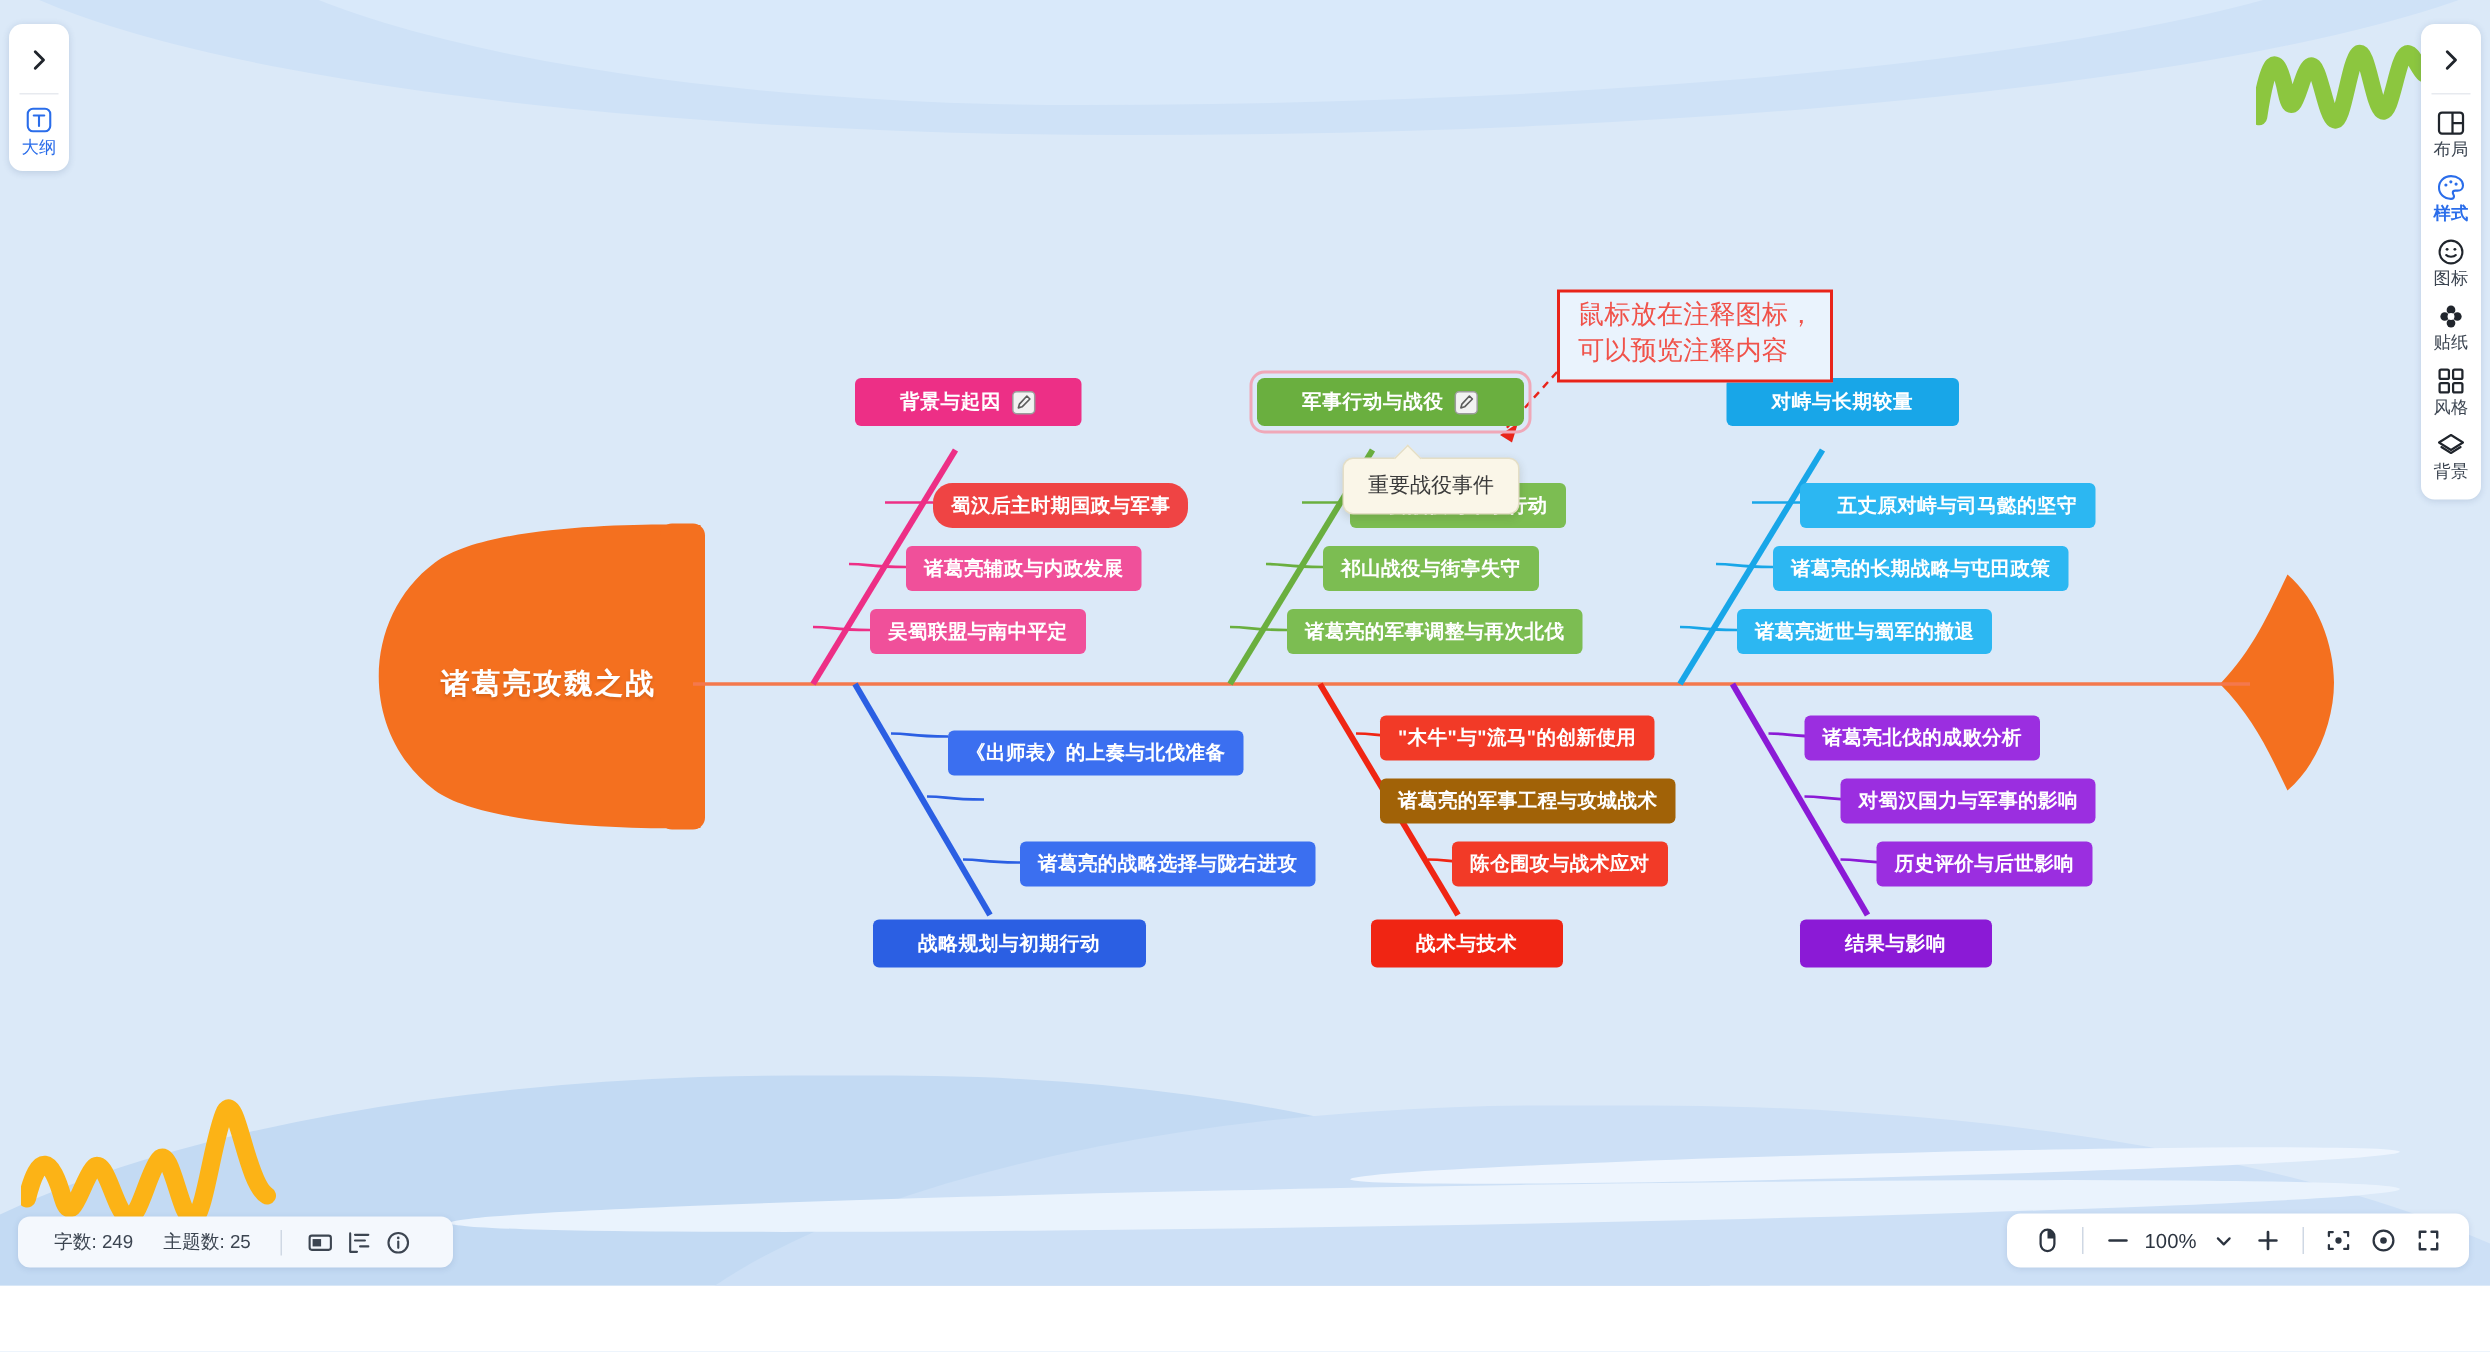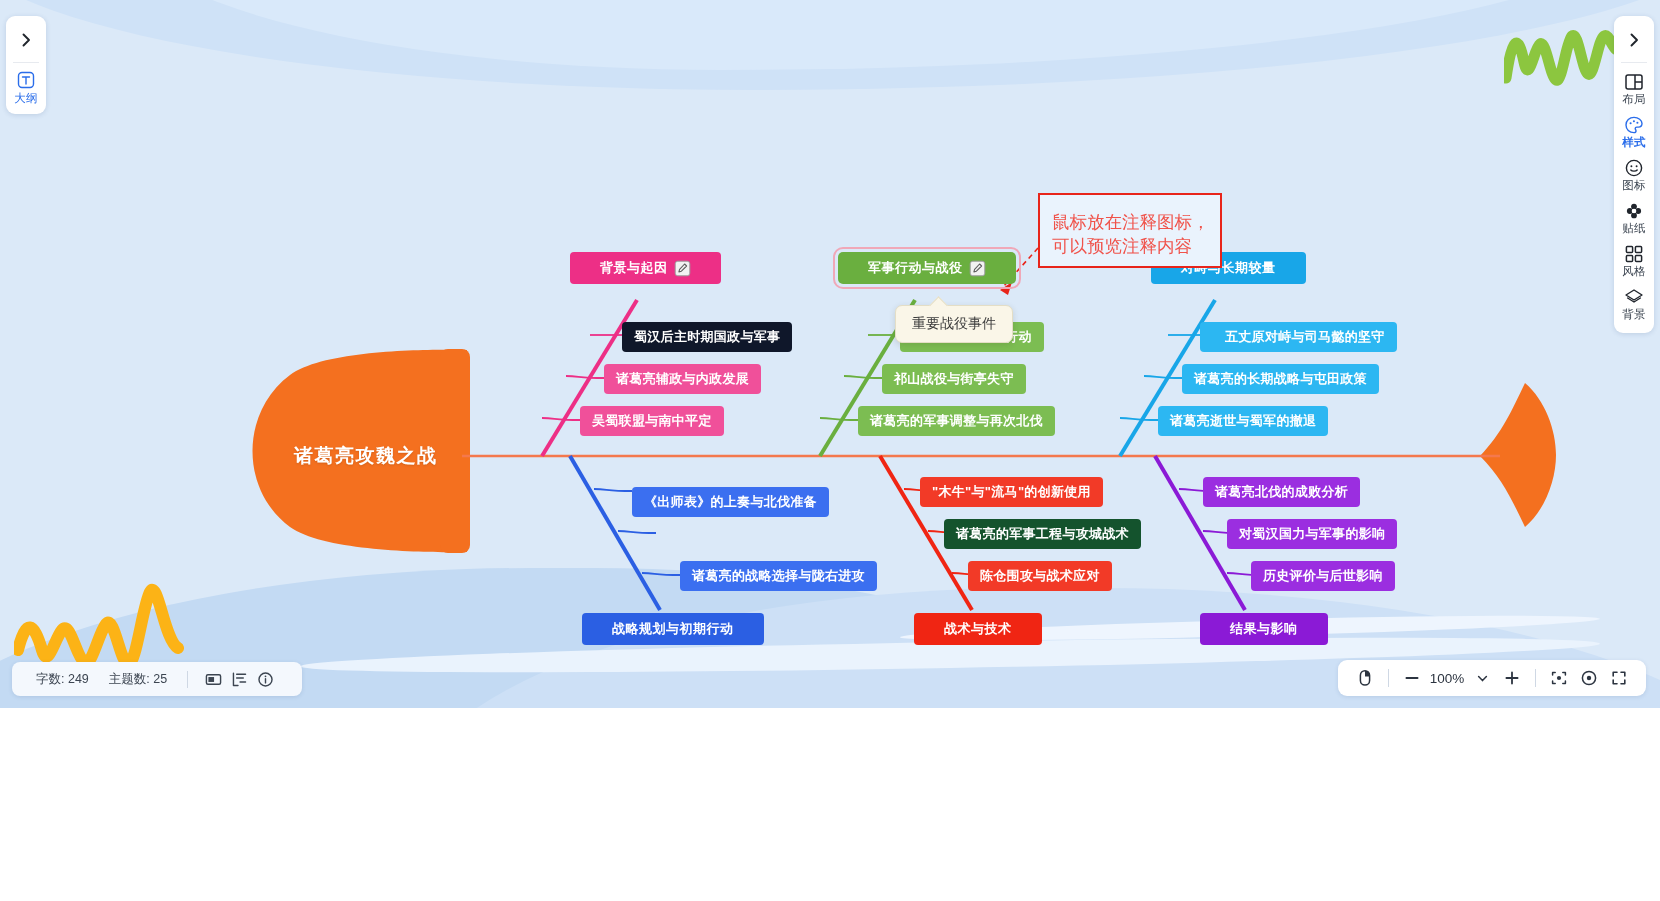--- a/index.html
+++ b/index.html
@@ -3,21 +3,21 @@
 <meta charset="utf-8">
 <style>
   html, body {
     margin: 0; padding: 0;
     width: 1660px; height: 901px;
     overflow: hidden;
     font-family: "Liberation Sans", "DejaVu Sans", sans-serif;
   }
   #app {
     position: relative;
-    width: 1660px; height: 708px;
+    width: 1660px; height: 857px;
     background: #dbe9f8;
     overflow: hidden;
   }
   
   .bg-wave {
     position: absolute;
     background: #c5dcf4;
     pointer-events: none;
   }
   .bg-wave-top {
@@ -182,21 +182,21 @@
     border-top: 1px solid #e4dec6;
     transform: rotate(45deg);
   }
 
   
   .annotation {
     position: absolute;
     z-index: 30;
     border: 2.5px solid #e8241a;
     background: #eaf3fd;
-    padding: 16px 10px 7px 12px;
+    padding: 3px 10px 7px 12px;
     color: #f0524a;
     font-family: "Liberation Serif", "DejaVu Serif", serif;
     font-size: 17.5px;
     line-height: 1.36;
     white-space: nowrap;
     user-select: none;
   }
 
   
   .statusbar {
@@ -403,21 +403,21 @@
 
   <div class="node main selected-none" style="left:570px; top:252px; background:#ed2f86;">
     <span>背景与起因</span>
     <span class="note-icon">
       <svg width="17" height="17" viewBox="0 0 17 17">
         <rect x="1.2" y="1.2" width="14.6" height="14.6" rx="2.6" fill="#f2f2f2" stroke="#9c9c9c" stroke-width="1"></rect>
         <path d="M10.6,4 L12.6,6 L7.4,11.2 L4.9,11.9 L5.6,9.4 Z" fill="none" stroke="#5d5d5d" stroke-width="1.1" stroke-linejoin="round"></path>
       </svg>
     </span>
   </div>
-  <div class="node sub" style="left:622px; top:322px; background:#0f172a;">蜀汉后主时期国政与军事</div>
+  <div class="node sub" style="left:622px; top:322px; background:#ef4444;border-radius:13px;">蜀汉后主时期国政与军事</div>
   <div class="node sub" style="left:604px; top:364px; background:#f0509a;">诸葛亮辅政与内政发展</div>
   <div class="node sub" style="left:580px; top:406px; background:#f0509a;">吴蜀联盟与南中平定</div>
 
   <div class="node main selected" style="left:838px; top:252px; background:#6aaf3f;">
     <span>军事行动与战役</span>
     <span class="note-icon">
       <svg width="17" height="17" viewBox="0 0 17 17">
         <rect x="1.2" y="1.2" width="14.6" height="14.6" rx="2.6" fill="#f2f2f2" stroke="#9c9c9c" stroke-width="1"></rect>
         <path d="M10.6,4 L12.6,6 L7.4,11.2 L4.9,11.9 L5.6,9.4 Z" fill="none" stroke="#5d5d5d" stroke-width="1.1" stroke-linejoin="round"></path>
       </svg>
@@ -436,21 +436,21 @@
   <div class="node sub" style="left:1182px; top:364px; background:#2cb7f2;">诸葛亮的长期战略与屯田政策</div>
   <div class="node sub" style="left:1158px; top:406px; background:#2cb7f2;">诸葛亮逝世与蜀军的撤退</div>
 
   <div class="node sub" style="left:632px; top:487px; background:#3b6ff0;">《出师表》的上奏与北伐准备</div>
   <div class="node sub" style="left:680px; top:561px; background:#3b6ff0;">诸葛亮的战略选择与陇右进攻</div>
   <div class="node main" style="left:582px; top:613px; background:#2b5fe3;">
     <span>战略规划与初期行动</span>
   </div>
 
   <div class="node sub" style="left:920px; top:477px; background:#f23a27;">"木牛"与"流马"的创新使用</div>
-  <div class="node sub" style="left:944px; top:519px; background:#14532d;">诸葛亮的军事工程与攻城战术</div>
+  <div class="node sub" style="left:920px; top:519px; background:#a16207;">诸葛亮的军事工程与攻城战术</div>
   <div class="node sub" style="left:968px; top:561px; background:#f23a27;">陈仓围攻与战术应对</div>
   <div class="node main" style="left:914px; top:613px; background:#f02513;">
     <span>战术与技术</span>
   </div>
 
   <div class="node sub" style="left:1203px; top:477px; background:#9b2ee0;">诸葛亮北伐的成败分析</div>
   <div class="node sub" style="left:1227px; top:519px; background:#9b2ee0;">对蜀汉国力与军事的影响</div>
   <div class="node sub" style="left:1251px; top:561px; background:#9b2ee0;">历史评价与后世影响</div>
   <div class="node main" style="left:1200px; top:613px; background:#8b1ad6;">
     <span>结果与影响</span>

